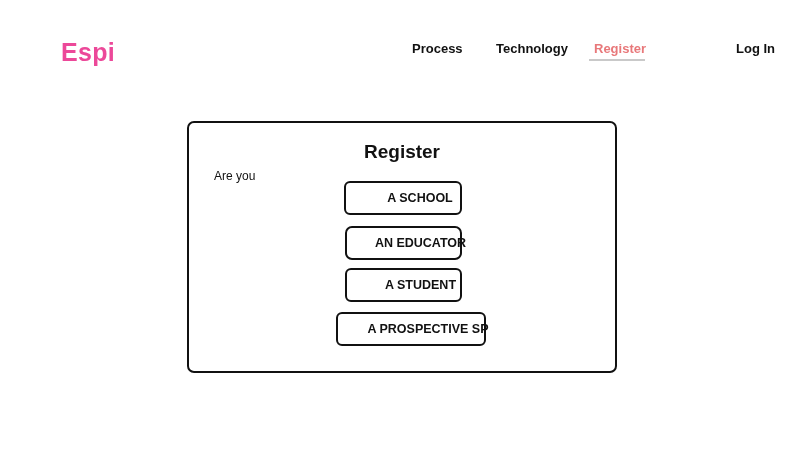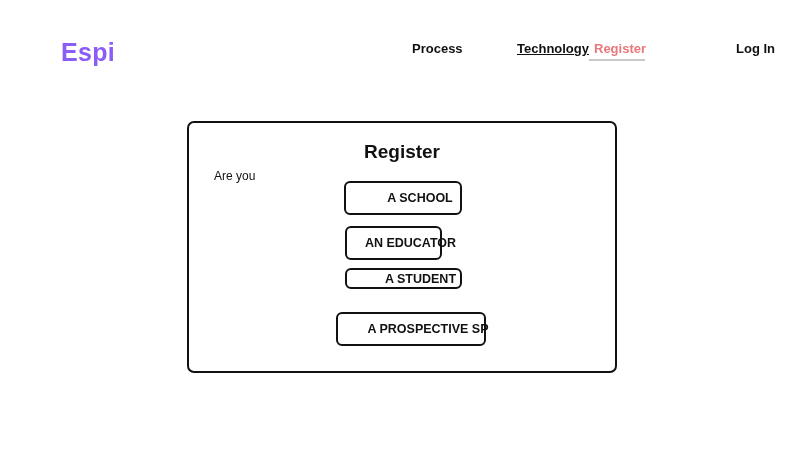--- a/index.html
+++ b/index.html
@@ -1,44 +1,44 @@
 <!DOCTYPE html>
 <html><head>
 <meta charset="utf-8">
 <style>
   html, body { margin:0; padding:0; background:#ffffff; }
   body { width:806px; height:454px; position:relative; overflow:hidden;
          font-family: "Liberation Sans", "DejaVu Sans", sans-serif; color:#111; }
-  .logo { position:absolute; left:61px; top:38px; font-size:25px; font-weight:600; letter-spacing:0.3px; color:#8b5cf6; }
+  .logo { position:absolute; left:61px; top:38px; font-size:25px; font-weight:600; letter-spacing:0.3px; color:#ec4899; }
   .nav { position:absolute; top:41px; left:0; width:806px; height:30px; }
   .nav a { position:absolute; font-size:13px; font-weight:700; color:#111; text-decoration:none; white-space:nowrap; }
   .nav a.active { color:#e8787a; }
   .nav .underline { position:absolute; left:589px; top:18px; width:56px; height:2px; background:#c9c9c9; }
   .card { position:absolute; left:187px; top:121px; width:430px; height:252px;
           border:2px solid #111; border-radius:7px; box-sizing:border-box; }
   .card-title { position:absolute; left:0; width:100%; top:18px; text-align:center; font-size:19px; font-weight:600; color:#111; }
   .are-you { position:absolute; left:25px; top:46px; font-size:12px; font-weight:400; color:#111; }
   .opt { position:absolute; box-sizing:border-box; border:2px solid #111; border-radius:6px; background:#fff;
          font-size:12.5px; font-weight:700; color:#111; display:flex; align-items:center; justify-content:center;
          cursor:pointer; white-space:nowrap;padding-left:40px; }
 </style>
 </head>
 <body>
 
 <div class="logo">Espi</div>
 
 <nav class="nav">
   <a href="#" style="left:412px;">Process</a>
-  <a href="#" style="left:517px;text-decoration:underline;">Technology</a>
+  <a href="#" style="left:496px;">Technology</a>
   <a href="#" class="active" style="left:594px;">Register</a>
   <div class="underline"></div>
   <a href="#" style="left:692px;margin-left:44px;">Log In</a>
 </nav>
 
 <div class="card">
   <div class="card-title">Register</div>
   <div class="are-you">Are you</div>
 
   <button class="opt" style="left:155px; top:58px; width:118px; height:34px;">A SCHOOL</button>
-  <button class="opt" style="left:156px; top:103px; width:97px; height:34px;">AN EDUCATOR</button>
-  <button class="opt" style="left:156px; top:145px; width:117px; height:21px;text-align:right;">A STUDENT</button>
+  <button class="opt" style="left:156px; top:103px; width:117px; height:34px;border-radius:7px;">AN EDUCATOR</button>
+  <button class="opt" style="left:156px; top:145px; width:117px; height:34px;text-align:right;">A STUDENT</button>
   <button class="opt" style="left:147px; top:189px; width:150px; height:34px;">A PROSPECTIVE SP</button>
 </div>
 
 </body></html>

